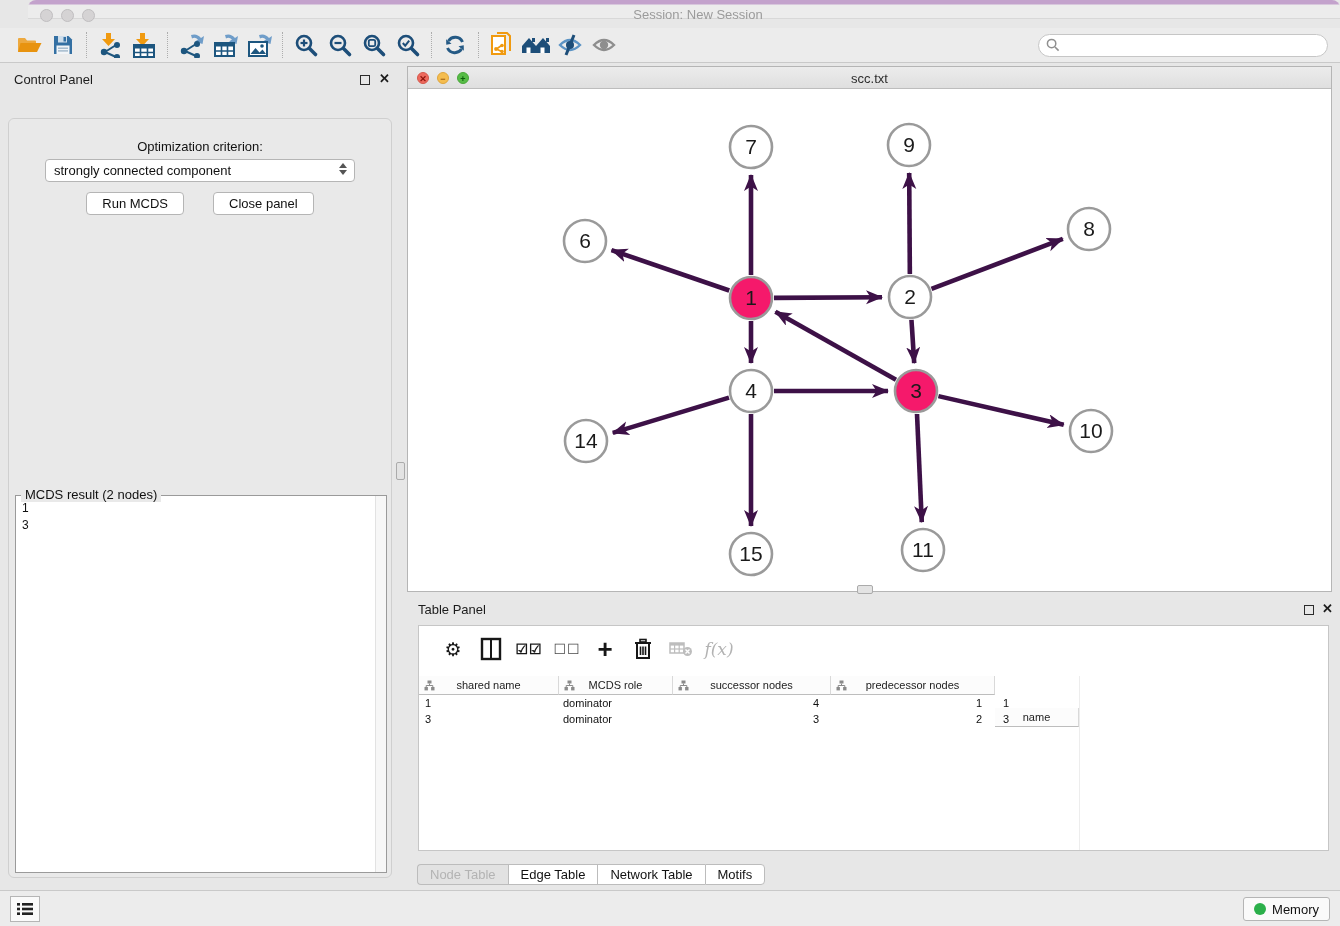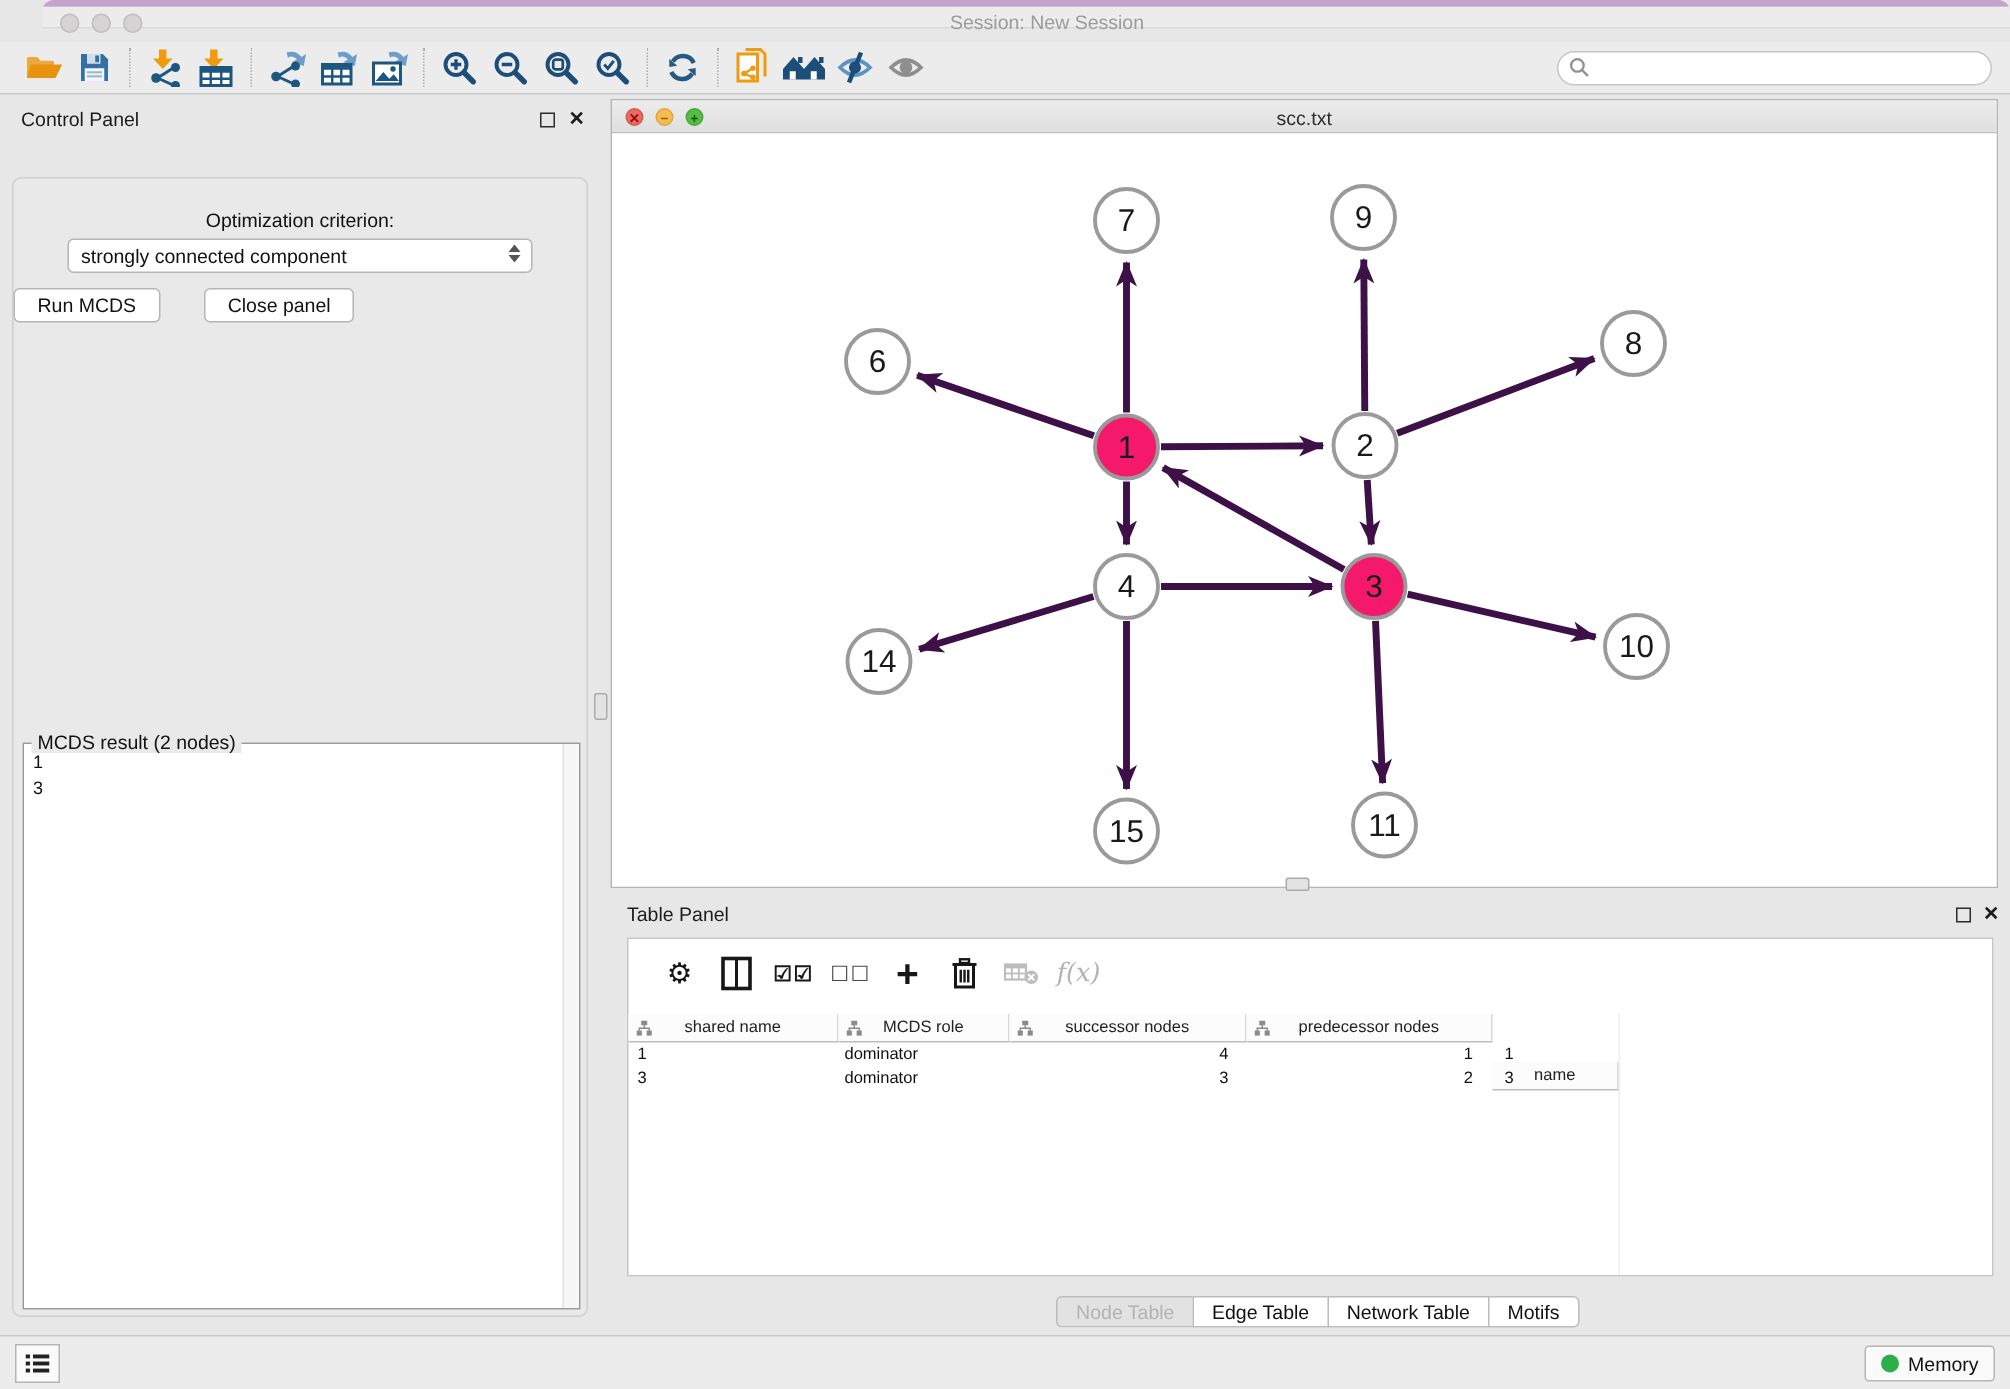--- a/index.html
+++ b/index.html
@@ -45,21 +45,21 @@
   .cp-body { position:absolute; left:8px; top:52px; width:384px; height:760px;
     background:#e9e9e9; border:1px solid #cfcfcf; border-radius:6px; z-index:2; }
   .opt-label { position:absolute; left:0; right:0; top:20px; text-align:center; font-size:13px; color:#111; }
   .criterion { position:absolute; left:36px; top:40px; width:310px; height:23px; background:#fff;
     border:1px solid #b5b5b5; border-radius:4px; font-size:13px; color:#111;
     display:flex; align-items:center; padding:0 8px; }
   .stepper { position:absolute; right:7px; top:3px; display:flex; flex-direction:column; gap:2px; }
   .stepper i { width:0; height:0; border-left:4px solid transparent; border-right:4px solid transparent; }
   .step-up { border-bottom:5px solid #555; }
   .step-dn { border-top:5px solid #555; }
-  .cp-buttons { position:absolute; left:0; right:0; top:73px; display:flex; gap:29px; }
+  .cp-buttons { position:absolute; left:0; right:0; top:73px; display:flex; justify-content:center; gap:29px; }
   .btn { height:23px; background:#fff; border:1px solid #b5b5b5; border-radius:4px;
     font-size:13px; color:#111; padding:0 15px; display:flex; align-items:center; font-family:inherit; }
   .result-box { position:absolute; left:6px; top:376px; width:372px; height:378px;
     background:#fff; border:1px solid #9a9a9a; }
   .result-label { position:absolute; left:5px; top:-9px; background:#e9e9e9; padding:0 4px;
     font-size:13px; color:#111; }
   .result-lines { position:absolute; left:6px; top:4px; font-size:12px; color:#111; line-height:17px; }
   .result-scroll { position:absolute; right:0; top:0; bottom:0; width:11px; background:#f7f7f7;
     border-left:1px solid #e2e2e2; }
 
@@ -97,21 +97,21 @@
   .tbl { position:absolute; left:0; top:50px; right:0; bottom:0; }
   .tbl-colline { position:absolute; left:660px; top:0; bottom:0; width:1px; background:#ededed; }
   .tbl-header { position:absolute; left:0; top:0; height:19px; display:flex; }
   .th-cell { position:relative; height:19px; background:#fcfcfc; border-right:1px solid #d9d9d9;
     border-bottom:1px solid #bdbdbd; font-size:11px; color:#222; }
   .th-cell .th-label { position:absolute; left:0; right:0; top:3px; text-align:center; }
   .th-tree { position:absolute; left:5px; top:4px; }
   .tbl-row { position:absolute; left:0; height:16px; display:flex; font-size:11px; color:#101010; }
   .td-cell { height:16px; padding-top:2px; }
 
-  .tp-tabs { position:absolute; left:10px; right:0; top:268px; display:flex; justify-content:center; }
+  .tp-tabs { position:absolute; left:10px; right:0; top:268px; display:flex; }
 
   
   .statusbar { position:absolute; left:0; top:890px; width:1340px; height:36px; background:#ececec;
     border-top:1px solid #c9c9c9; }
   .list-btn { position:absolute; left:10px; top:5px; width:30px; height:26px; background:#fafafa;
     border:1px solid #b5b5b5; display:flex; align-items:center; justify-content:center; }
   .memory-btn { position:absolute; right:10px; top:6px; height:24px; background:#fafafa;
     border:1px solid #b5b5b5; border-radius:3px; display:flex; align-items:center; gap:6px;
     padding:0 10px; font-size:13px; color:#111; }
   .mem-dot { width:12px; height:12px; border-radius:50%; }

